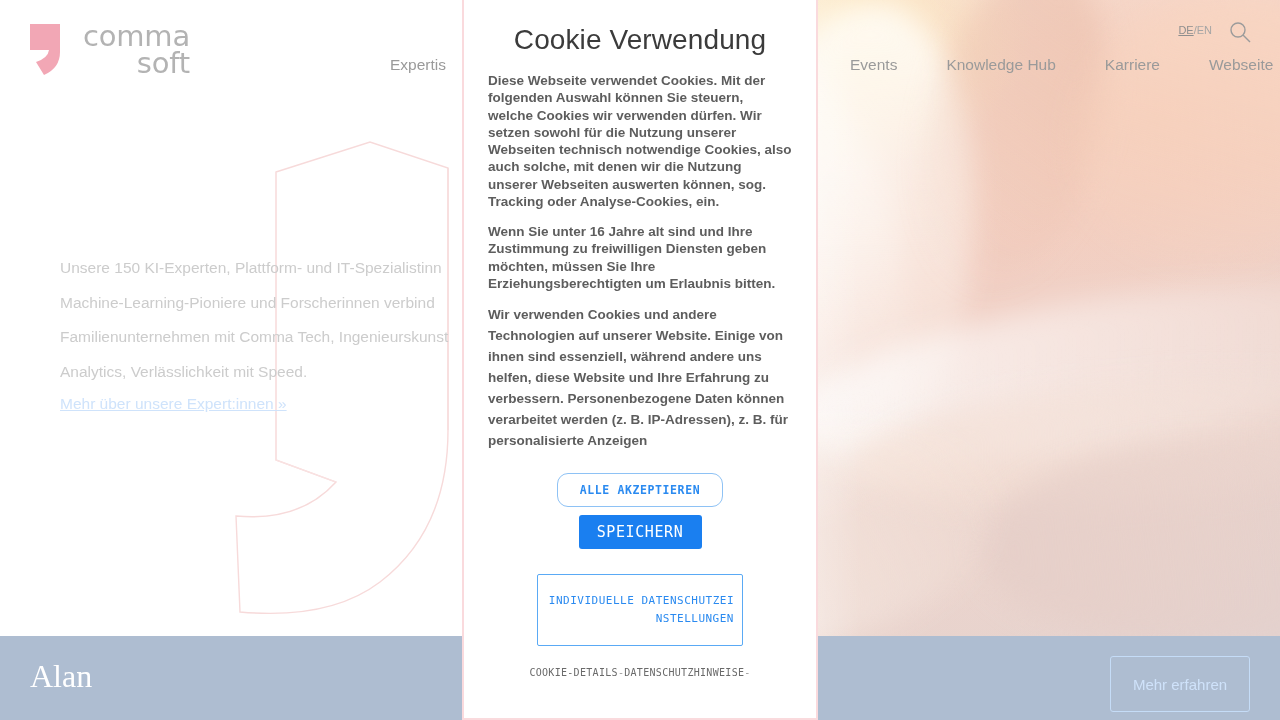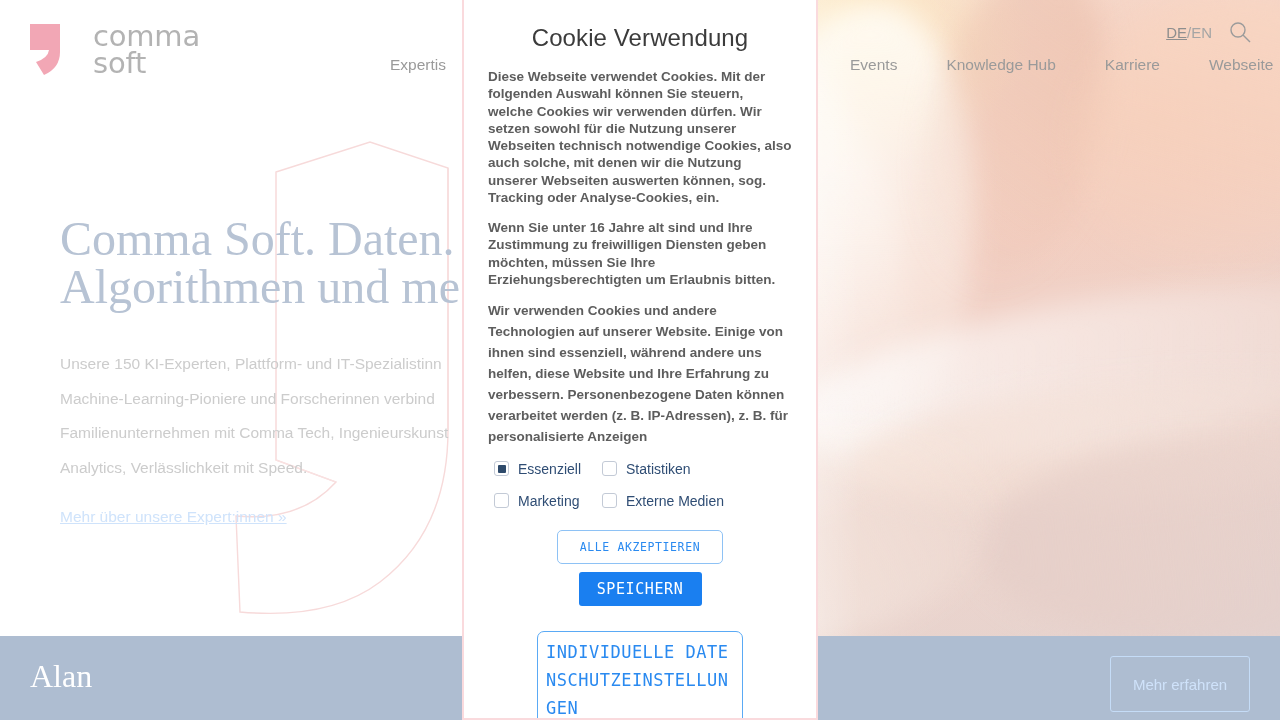--- a/index.html
+++ b/index.html
@@ -68,39 +68,39 @@
   }
 
   
   .header {
     position: absolute; left: 0; top: 0;
     width: 1280px; height: 100px;
     z-index: 5;
   }
   .logo {
     position: absolute; left: 28px; top: 22px;
-    display: flex; align-items: center; gap: 31px;
+    display: flex; align-items: center; gap: 21px; text-align: right;
   }
   .logo-mark { width: 34px; height: 56px; position: relative; }
   .logo-text {
     font-family: "DejaVu Sans", sans-serif;
     font-size: 29px; line-height: 0.92;
     color: #b3b3b3; font-weight: 400; letter-spacing: -0.2px;
   }
 
   .nav {
     position: absolute; left: 390px; top: 56px;
     display: flex; align-items: center; gap: 49px;
     font-size: 15.5px; color: #9a9a9a;
   }
   .nav-item { white-space: nowrap; }
 
   .lang {
     position: absolute; right: 68px; top: 24px;
-    font-size: 15px; color: #a5a5a5;
+    font-size: 11px; color: #a5a5a5;
   }
   .lang .active { text-decoration: underline; color: #8e8e8e; }
 
   .search-icon {
     position: absolute; right: 28px; top: 20px;
     width: 24px; height: 24px;
   }
 
   
   .hero-content { position: absolute; left: 60px; top: 215px; width: 720px; z-index: 4; }
@@ -110,21 +110,21 @@
     color: #b7c3d4; font-weight: 400;
     white-space: nowrap;
   }
   .hero-para {
     margin-top: 36px;
     font-size: 15.5px; line-height: 2.23;
     color: #cccccc; max-width: 700px;
     white-space: nowrap;
   }
   .hero-link {
-    display: inline-block; margin-top: 23px;
+    display: inline-block; margin-top: 6px;
     font-size: 15.5px; color: #cfe3fb;
     text-decoration: underline;
   }
 
   
   .bottom-bar {
     position: absolute; left: 0; top: 636px;
     width: 1280px; height: 84px;
     background: #aebdd1;
     z-index: 4;
@@ -153,21 +153,21 @@
     border-left: 2px solid #fadadd;
     border-right: 2px solid #fadadd;
     border-bottom: 2px solid #fadadd;
     z-index: 20;
     overflow: hidden;
     padding: 0 24px;
   }
   .modal-title {
     margin-top: 24px;
     text-align: center;
-    font-size: 24px; font-weight: 400;
+    font-size: 28px; font-weight: 400;
     color: #3b3b3b;
     letter-spacing: 0.1px;
   }
   .modal-body { margin-top: 16px; font-weight: bold; }
   .modal-p {
     font-size: 13.5px;
     color: #5d5d5d;
     line-height: 1.28;
     margin-bottom: 13px;
     text-align: left;
@@ -197,49 +197,49 @@
     width: 8px; height: 8px;
     background: #2e4a6b;
     border-radius: 1px;
   }
   .cb-label { font-size: 14px; color: #2f4d74; white-space: nowrap; }
 
   .btn-accept-all {
     margin: 21px auto 0 auto;
     width: 166px; height: 34px;
     border: 1px solid #8ec2f5;
-    border-radius: 5px;
+    border-radius: 11px;
     background: #ffffff;
     color: #2a8af0;
     font-family: "DejaVu Sans Mono", monospace;
     font-size: 11.5px; letter-spacing: 0.6px;
-    display: flex; align-items: center; justify-content: center;
+    display: flex; align-items: center; justify-content: center; font-weight: bold;
   }
   .btn-save {
     margin: 8px auto 0 auto;
     width: 123px; height: 34px;
     border: none; border-radius: 3px;
     background: #1a7ff0;
     color: #ffffff;
     font-family: "DejaVu Sans Mono", monospace;
     font-size: 15px; letter-spacing: 0.6px;
     display: flex; align-items: center; justify-content: center;
   }
   .btn-individual {
     margin: 25px auto 0 auto;
     width: 206px; min-height: 72px;
     border: 1px solid #5aaaf5;
-    border-radius: 7px;
+    border-radius: 2px;
     background: #ffffff;
     color: #2a8af0;
     font-family: "DejaVu Sans Mono", monospace;
-    font-size: 17px; letter-spacing: 0.5px;
+    font-size: 11px; letter-spacing: 0.5px;
     line-height: 1.65;
     display: flex; align-items: center; justify-content: center;
-    text-align: left;
+    text-align: right;
     padding: 6px 8px;
     word-break: break-all;
   }
   .modal-footer {
     margin-top: 21px;
     display: flex; justify-content: center; align-items: center;
     font-family: "DejaVu Sans Mono", monospace;
     font-size: 10px; letter-spacing: 0.3px;
     color: #6a6a6a;
     white-space: nowrap;
@@ -294,24 +294,20 @@
       <span class="active">DE</span><span>/</span><span>EN</span>
     </div>
 
     <svg class="search-icon" viewBox="0 0 24 24">
       <circle cx="10" cy="10" r="7" fill="none" stroke="#9b9b9b" stroke-width="1.4"></circle>
       <line x1="15" y1="15" x2="22" y2="22" stroke="#9b9b9b" stroke-width="1.4"></line>
     </svg>
   </div>
 
   <div class="hero-content">
-    <h1 class="hero-title">
-      <span>Comma Soft. Daten.</span><br>
-      <span>Algorithmen und me</span>
-    </h1>
     <div class="hero-para">
       <div>Unsere 150 KI-Experten, Plattform- und IT-Spezialistinn</div>
       <div>Machine-Learning-Pioniere und Forscherinnen verbind</div>
       <div>Familienunternehmen mit Comma Tech, Ingenieurskunst</div>
       <div>Analytics, Verlässlichkeit mit Speed.</div>
     </div>
     <a class="hero-link" href="#">Mehr über unsere Expert:innen »</a>
   </div>
 
   <div class="bottom-bar">
@@ -322,38 +318,20 @@
   <div class="modal">
 
     <div class="modal-title">Cookie Verwendung</div>
 
     <div class="modal-body">
       <p class="modal-p">Diese Webseite verwendet Cookies. Mit der folgenden Auswahl können Sie steuern, welche Cookies wir verwenden dürfen. Wir setzen sowohl für die Nutzung unserer Webseiten technisch notwendige Cookies, also auch solche, mit denen wir die Nutzung unserer Webseiten auswerten können, sog. Tracking oder Analyse-Cookies, ein.</p>
       <p class="modal-p">Wenn Sie unter 16 Jahre alt sind und Ihre Zustimmung zu freiwilligen Diensten geben möchten, müssen Sie Ihre Erziehungsberechtigten um Erlaubnis bitten.</p>
       <p class="modal-p loose">Wir verwenden Cookies und andere Technologien auf unserer Website. Einige von ihnen sind essenziell, während andere uns helfen, diese Website und Ihre Erfahrung zu verbessern. Personenbezogene Daten können verarbeitet werden (z. B. IP-Adressen), z. B. für personalisierte Anzeigen</p>
     </div>
 
-    <div class="checkbox-grid">
-      <label class="cb-row">
-        <span class="cb-box checked"></span>
-        <span class="cb-label">Essenziell</span>
-      </label>
-      <label class="cb-row">
-        <span class="cb-box"></span>
-        <span class="cb-label">Statistiken</span>
-      </label>
-      <label class="cb-row">
-        <span class="cb-box"></span>
-        <span class="cb-label">Marketing</span>
-      </label>
-      <label class="cb-row">
-        <span class="cb-box"></span>
-        <span class="cb-label">Externe Medien</span>
-      </label>
-    </div>
 
     <div class="btn-accept-all">ALLE AKZEPTIEREN</div>
     <div class="btn-save">SPEICHERN</div>
     <div class="btn-individual">INDIVIDUELLE DATENSCHUTZEINSTELLUNGEN</div>
 
     <div class="modal-footer">
       <span>COOKIE-DETAILS</span>
       <span class="sep">-</span>
       <span>DATENSCHUTZHINWEISE</span>
       <span class="sep">-</span>

